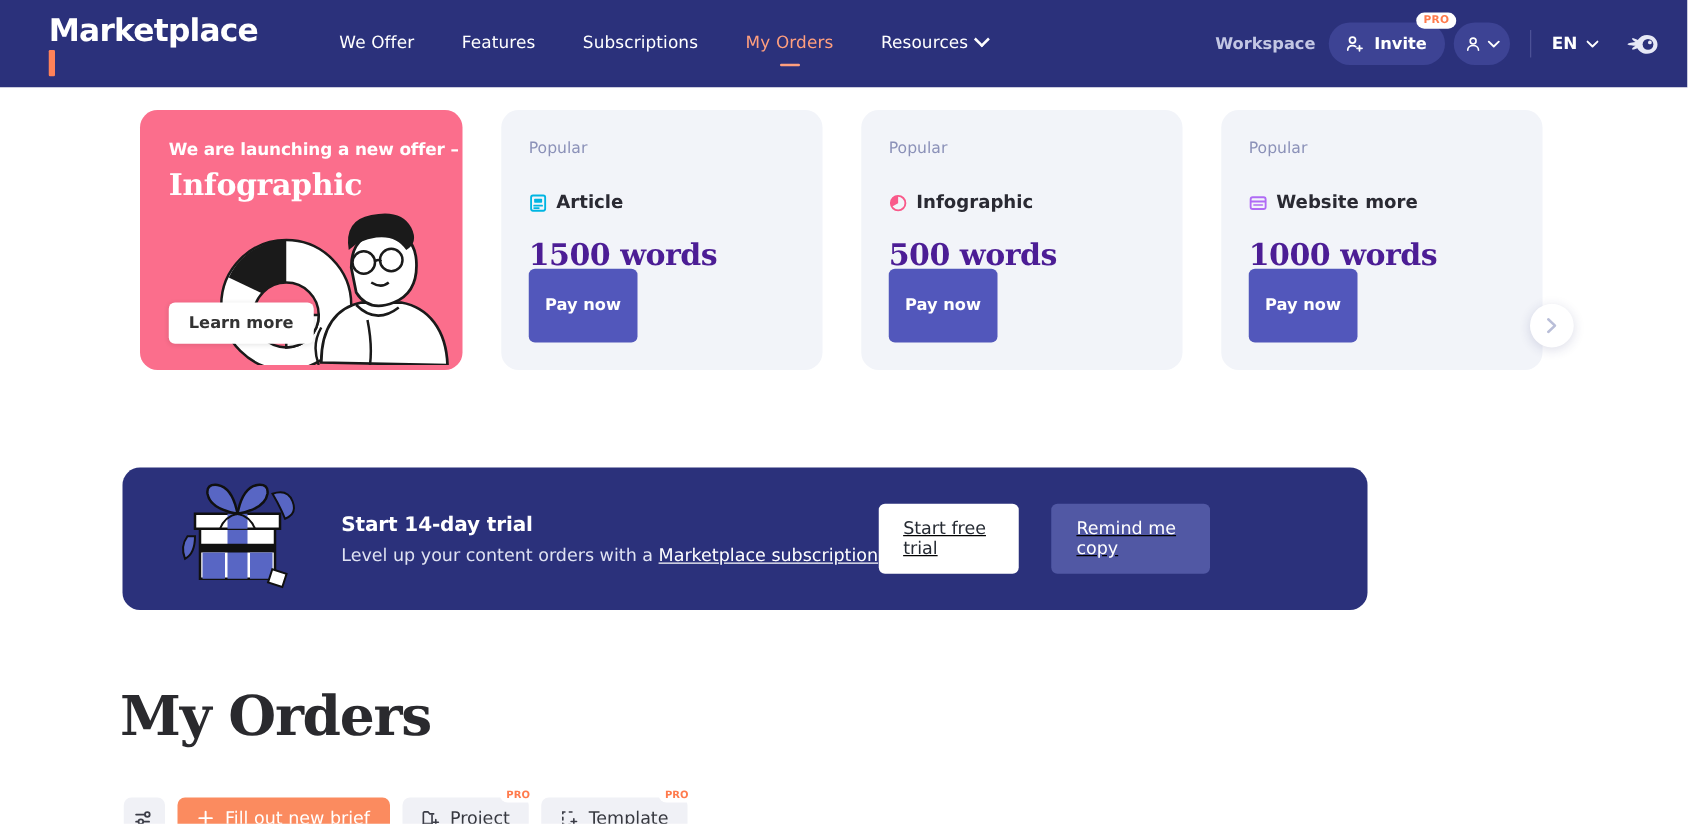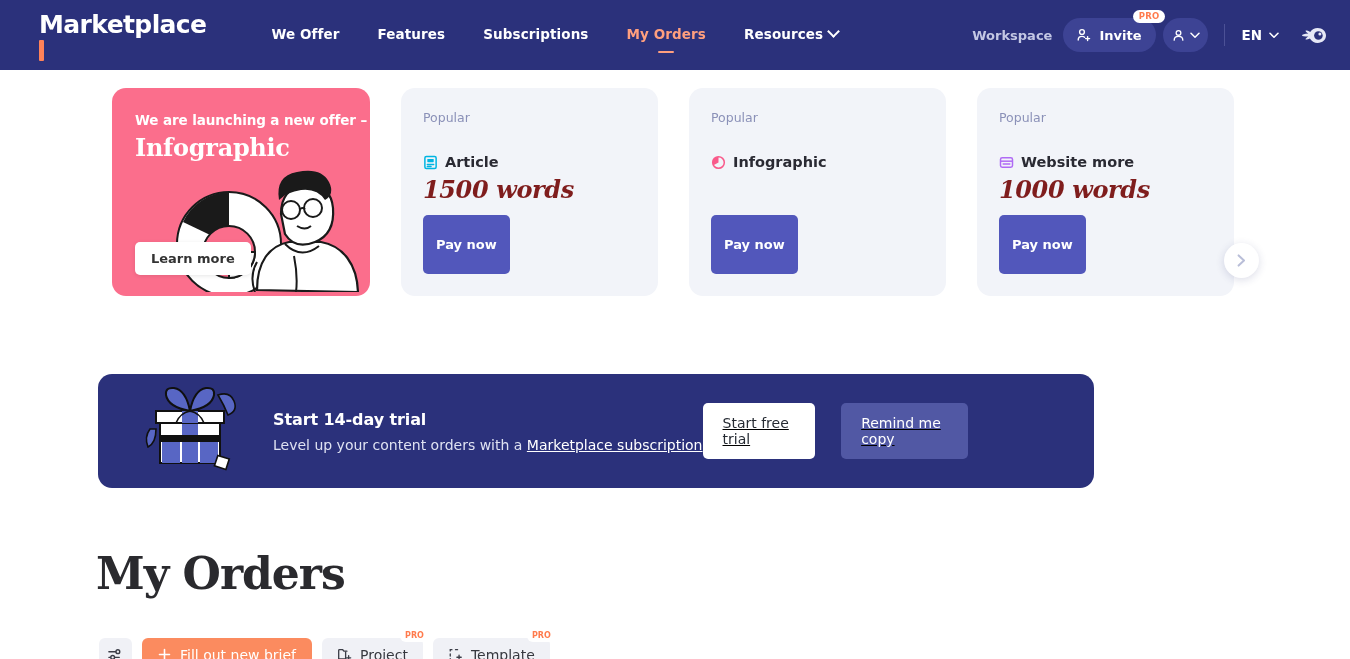--- a/index.html
+++ b/index.html
@@ -30,21 +30,21 @@
     display: inline-block;
     width: 5px; height: 21px;
     background: #ff8259;
     margin-left: 3px;
     border-radius: 1px;
     position: relative; top: 1px;
   }
   .nav { display: flex; align-items: center; gap: 38px; }
   .nav-item {
     color: #ffffff;
-    font-size: 13.5px; font-weight: 700;
+    font-size: 13.5px; font-weight: 400;
     letter-spacing: 0.1px;
     white-space: nowrap;
     position: relative;
     padding-bottom: 2px;
     cursor: pointer;
     display: flex; align-items: center; gap: 6px;
   }
   .nav-item.active { color: #ff9f7e; }
   .nav-item.active::after {
     content: ""; position: absolute;
@@ -157,25 +157,24 @@
   }
   .card-popular {
     color: #8b91b8; font-size: 12.5px; font-weight: 500;
   }
   .card-type {
     display: flex; align-items: center; gap: 7px;
     margin-top: 29px;
     color: #2a2a33; font-size: 14.5px; font-weight: 700;
   }
   .card-words {
-    margin-top: 5px;
-    color: #7f1d1d; font-size: 24px; font-weight: 700;
+    margin-top: 19px;
+    color: #4c1d95; font-size: 24px; font-weight: 700;
     font-family: "DejaVu Serif", "Liberation Serif", serif;
     letter-spacing: -0.4px;
-    font-style: italic;
   }
   .pay-btn {
     position: absolute; left: 22px; bottom: 22px;
     background: #5257bb; color: #fff;
     font-size: 13px; font-weight: 600;
     border-radius: 5px;
     padding: 22px 13px;
     cursor: pointer;
   }
   .carousel-next {
@@ -385,20 +384,21 @@
 
     <div class="offer-card">
       <div class="card-popular">Popular</div>
       <div class="card-type">
         <svg width="15" height="15" viewBox="0 0 16 16">
           <circle cx="8" cy="8" r="6.2" fill="none" stroke="#f9598a" stroke-width="1.6"></circle>
           <path d="M8 8 L8 1.8 A6.2 6.2 0 0 0 2.6 11 Z" fill="#f9598a"></path>
         </svg>
         <span>Infographic</span>
       </div>
+      <div class="card-words">500 words</div>
       <div class="pay-btn">Pay now</div>
     </div>
 
     <div class="offer-card">
       <div class="card-popular">Popular</div>
       <div class="card-type">
         <svg width="15" height="15" viewBox="0 0 16 16">
           <rect x="1.6" y="3" width="12.8" height="10" rx="1.8" fill="none" stroke="#b06bf5" stroke-width="1.6"></rect>
           <path d="M1.6 6.6h12.8" stroke="#b06bf5" stroke-width="1.6"></path>
           <path d="M4.4 9.6h7.2" stroke="#b06bf5" stroke-width="1.4" stroke-linecap="round"></path>

